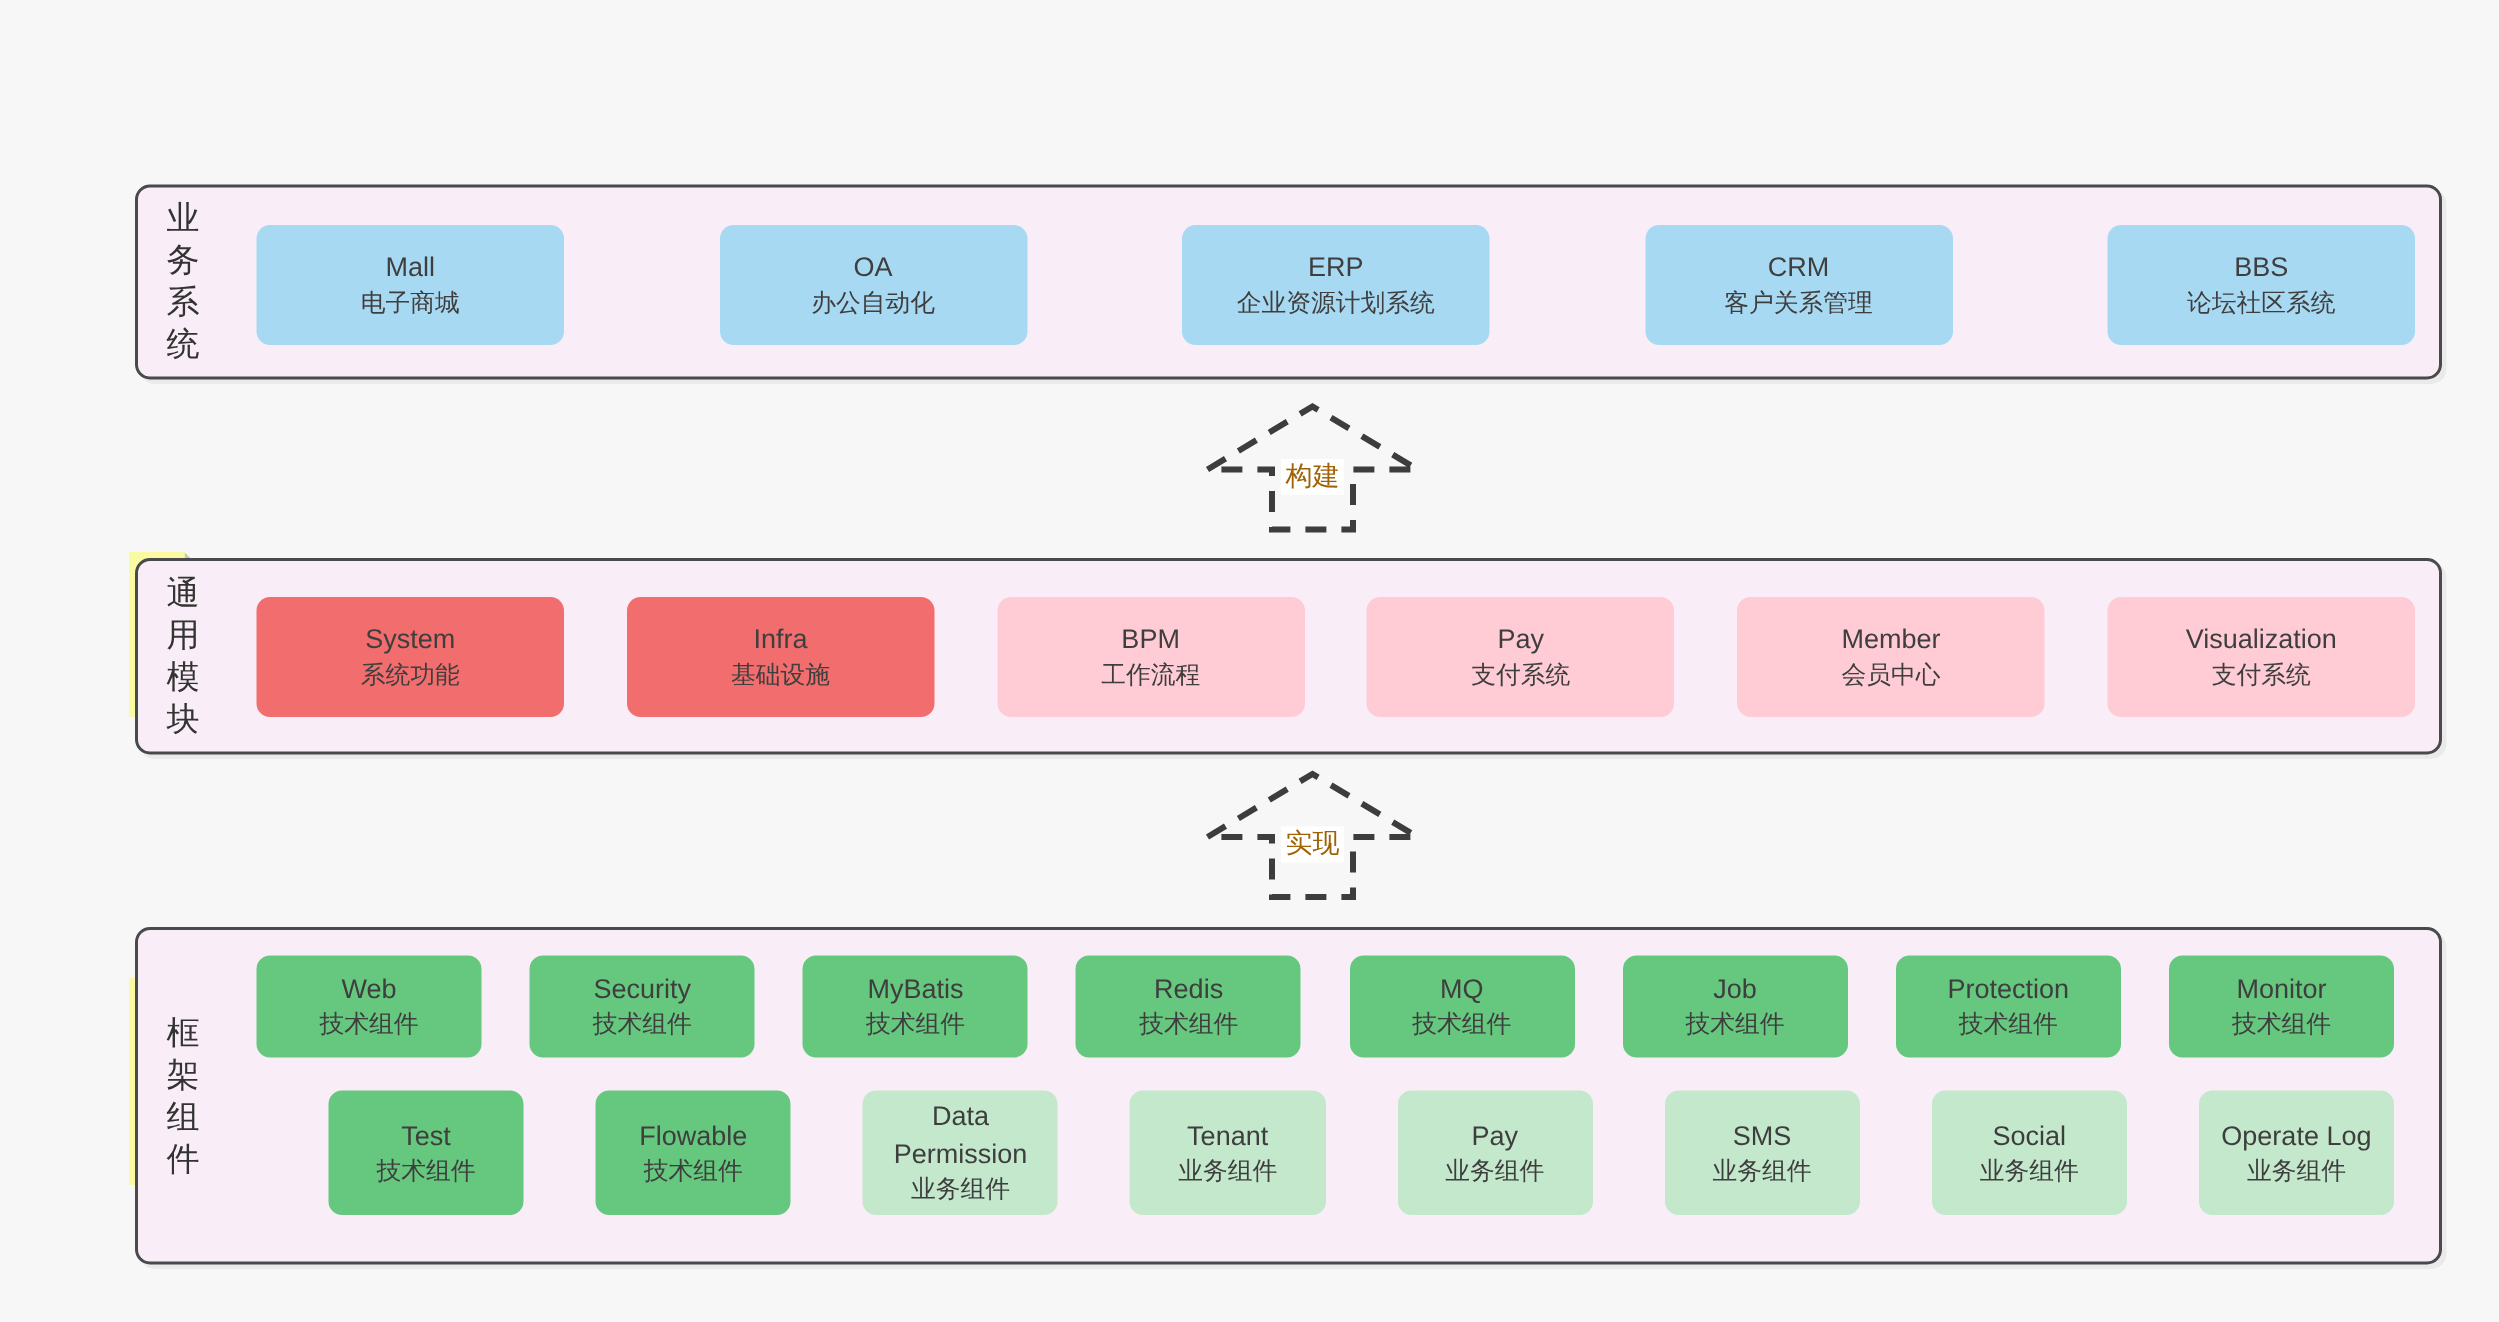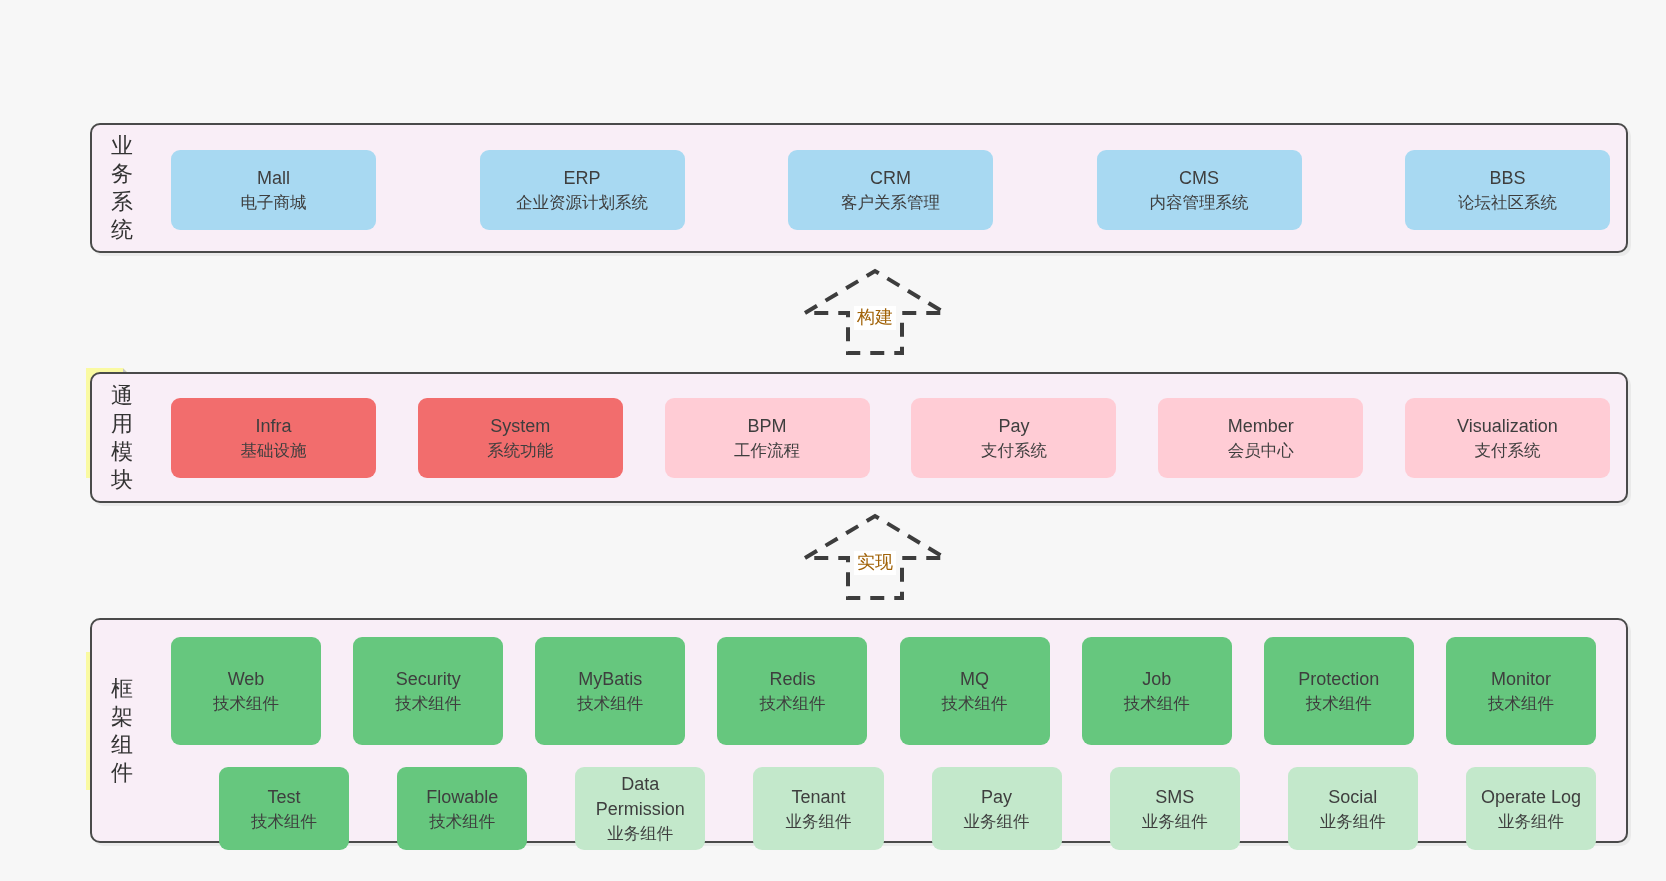--- a/index.html
+++ b/index.html
@@ -32,21 +32,21 @@
   .row.r-c1{margin-top:17px;}
   .row.r-c2{margin-top:22px;}
 
   
   .box{
     box-sizing:border-box;border-radius:9px;
     display:flex;flex-direction:column;justify-content:center;align-items:center;
     text-align:center;padding:4px 8px;
   }
   .row.r-top .box,.row.r-mid .box{width:205px;height:80px;}
-  .row.r-c1 .box{width:150px;height:108px;}
+  .row.r-c1 .box{width:150px;height:68px;}
   .row.r-c2 .box{width:150px;height:83px;margin-left:48px;}
   .bt{font-size:18px;line-height:1.38;}
   .bs{font-size:16.5px;line-height:1.38;}
   .blue{background:#a8d9f2;}
   .red{background:#f26d6d;}
   .pink{background:#ffccd5;}
   .green{background:#66c77e;}
   .green-light{background:#c3e8cb;}
 
   
@@ -87,30 +87,30 @@
 
 <section class="panel" id="panel-business">
   <div class="v-label">业务系统</div>
   <div class="rows">
     <div class="row r-top">
       <div class="box blue">
         <span class="bt">Mall</span>
         <span class="bs">电子商城</span>
       </div>
       <div class="box blue">
+        <span class="bt">OA</span>
+        <span class="bs">办公自动化</span>
+      </div>
+      <div class="box blue">
         <span class="bt">ERP</span>
         <span class="bs">企业资源计划系统</span>
       </div>
       <div class="box blue">
         <span class="bt">CRM</span>
         <span class="bs">客户关系管理</span>
-      </div>
-      <div class="box blue">
-        <span class="bt">CMS</span>
-        <span class="bs">内容管理系统</span>
       </div>
       <div class="box blue">
         <span class="bt">BBS</span>
         <span class="bs">论坛社区系统</span>
       </div>
     </div>
   </div>
 </section>
 
 <div class="arrow" id="arrow-build">
@@ -121,26 +121,26 @@
 </div>
 
 <div class="sticky" id="sticky-modules">
   <div class="v-text">内置功能</div>
 </div>
 <section class="panel" id="panel-modules">
   <div class="v-label">通用模块</div>
   <div class="rows">
     <div class="row r-mid">
       <div class="box red">
+        <span class="bt">System</span>
+        <span class="bs">系统功能</span>
+      </div>
+      <div class="box red">
         <span class="bt">Infra</span>
         <span class="bs">基础设施</span>
-      </div>
-      <div class="box red">
-        <span class="bt">System</span>
-        <span class="bs">系统功能</span>
       </div>
       <div class="box pink">
         <span class="bt">BPM</span>
         <span class="bs">工作流程</span>
       </div>
       <div class="box pink">
         <span class="bt">Pay</span>
         <span class="bs">支付系统</span>
       </div>
       <div class="box pink">

